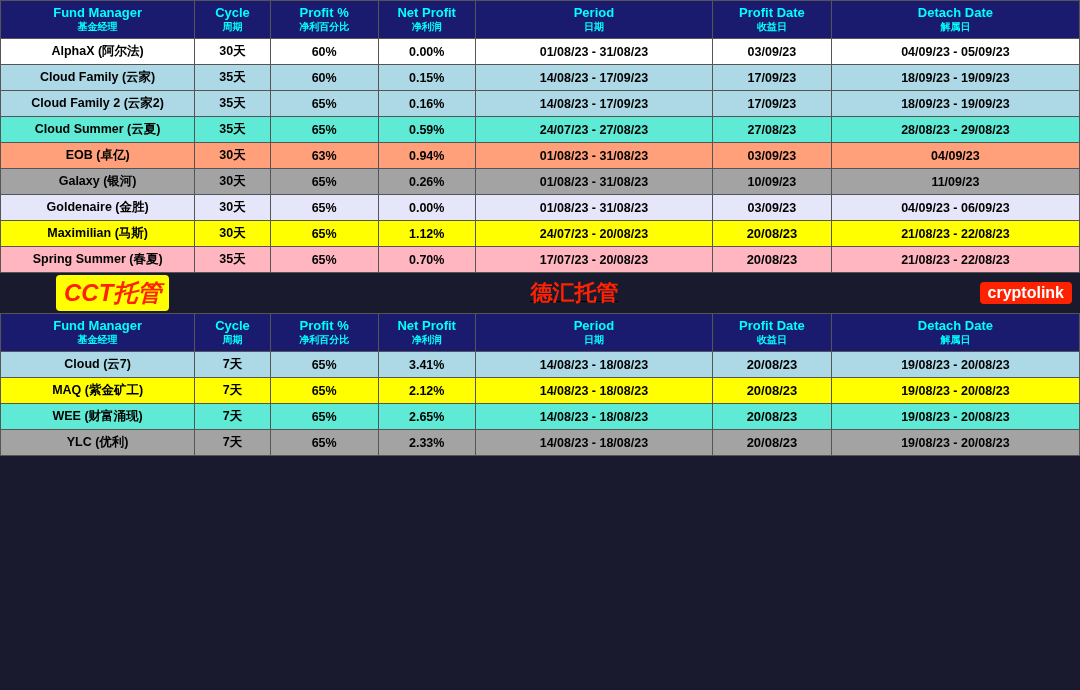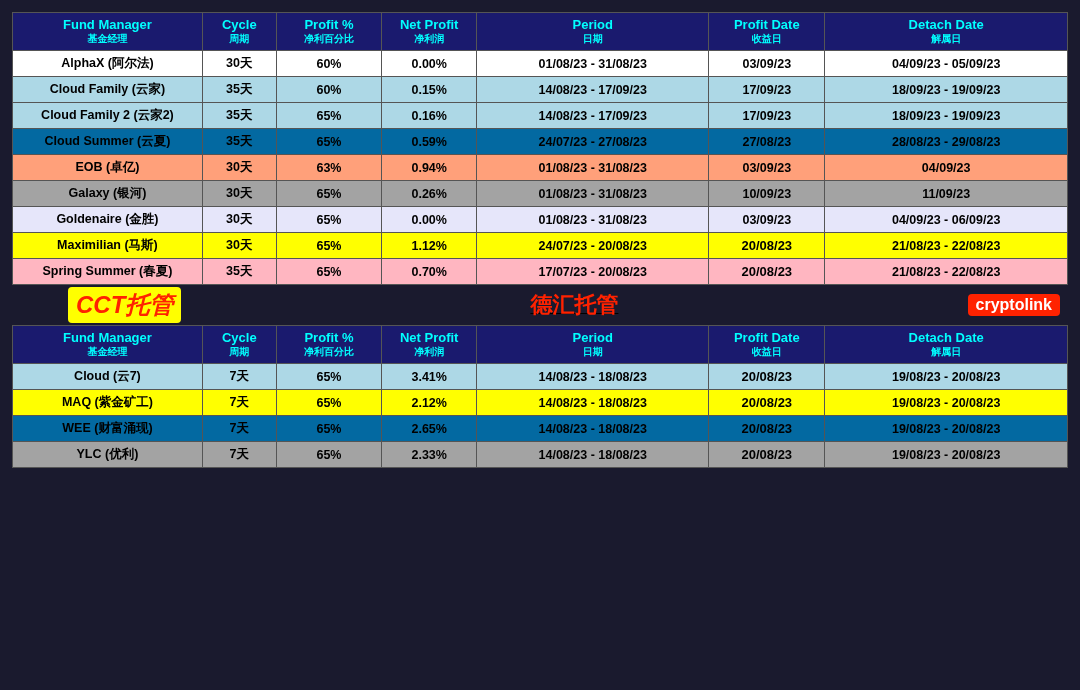--- a/index.html
+++ b/index.html
@@ -6,21 +6,21 @@
     body {
       font-family: Arial, sans-serif;
       background: #1a1a2e;
       width: 1080px;
       min-height: 690px;
       overflow: hidden;
     }
     .container {
       width: 1080px;
       background: #1a1a2e;
-      padding: 12px;
+      padding: 0;
     }
     table {
       width: 100%;
       border-collapse: collapse;
       table-layout: fixed;
     }
     .table-wrapper {
       width: 100%;
       overflow: hidden;
     }
@@ -41,21 +41,21 @@
       text-align: center;
       font-size: 12.5px;
       font-weight: bold;
       padding: 4px 3px;
       border: 1px solid #555;
       color: #000;
     }
     .row-white { background: #ffffff; }
     .row-light-blue { background: #add8e6; }
     .row-light-green { background: #a3a3a3; }
-    .row-peach { background: #0369a1; margin-top: 6px; }
+    .row-peach { background: #5eead4; margin-top: 6px; }
     .row-yellow { background: #ffff00; }
     .row-pink { background: #ffb6c1; }
     .row-salmon { background: #ffa07a; }
     .row-lavender { background: #e6e6fa; }
     .col-fund { width: 18%; }
     .col-cycle { width: 7%; }
     .col-profit-pct { width: 10%; }
     .col-net-profit { width: 9%; }
     .col-period { width: 22%; }
     .col-profit-date { width: 11%; }

